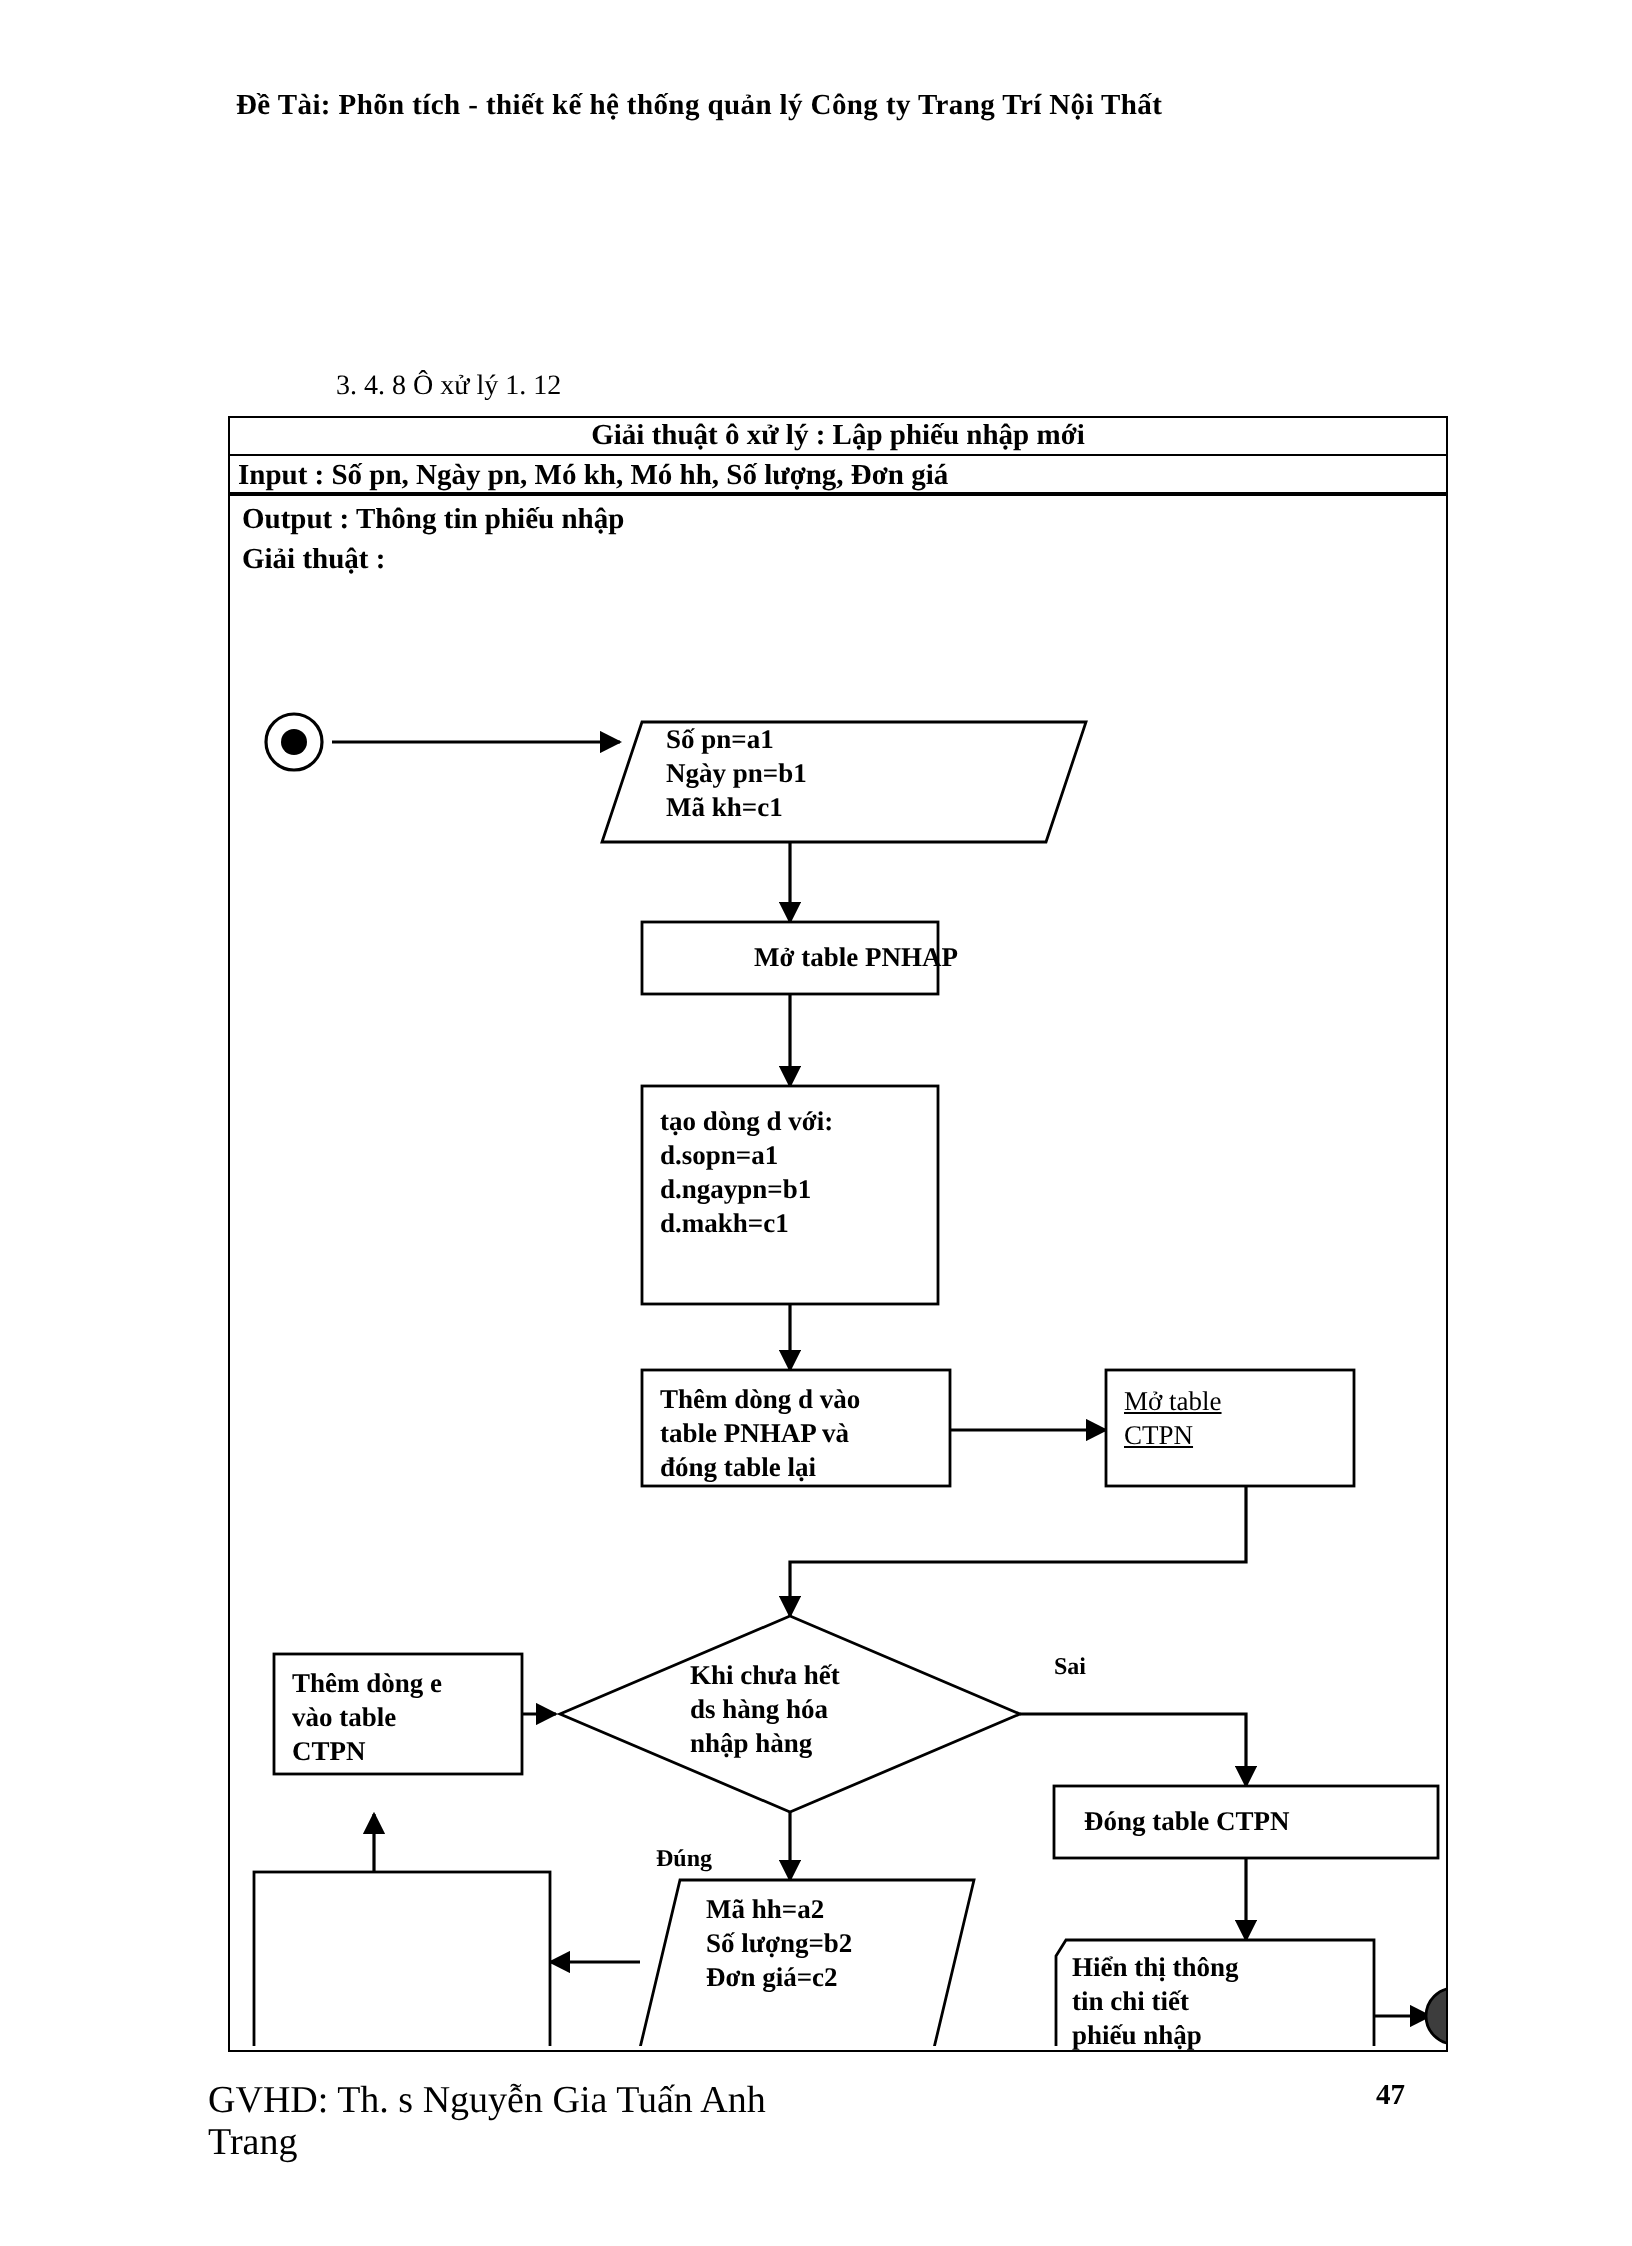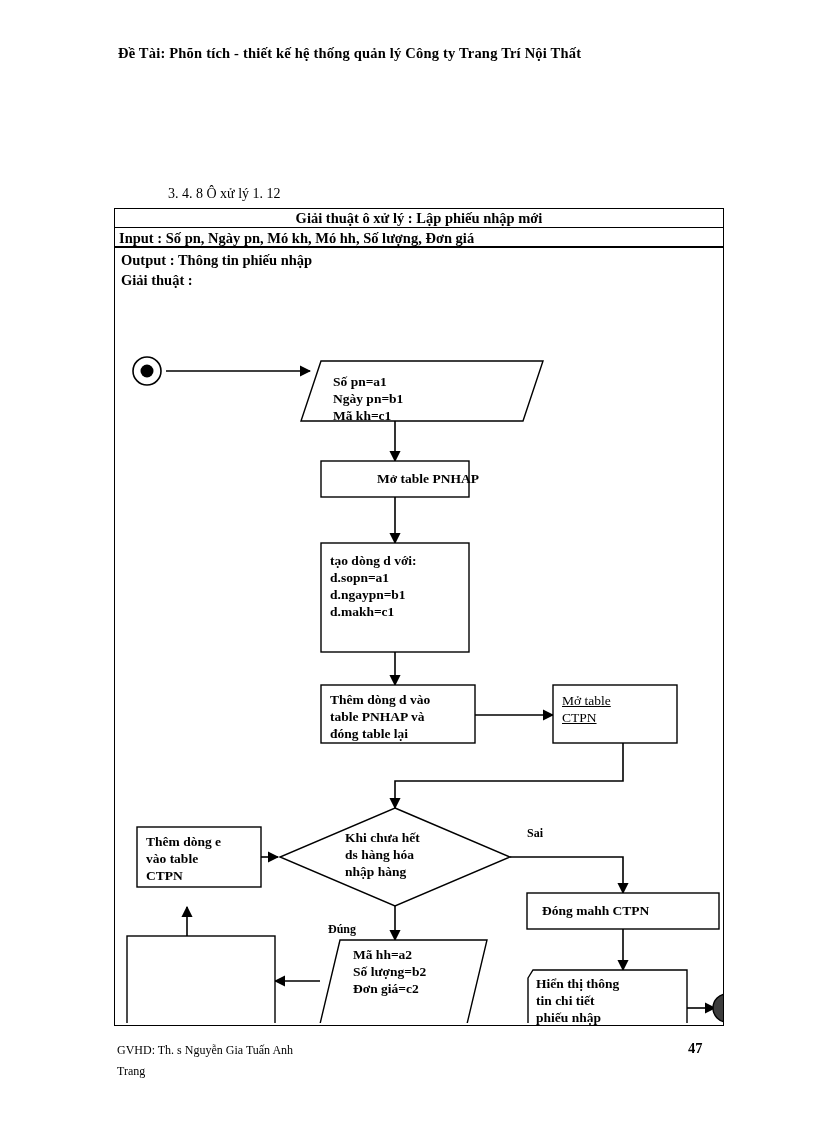--- a/index.html
+++ b/index.html
@@ -108,23 +108,23 @@
   .edge-label {
     position: absolute;
     font-size: 12px;
     font-weight: bold;
     white-space: nowrap;
   }
 
   
   .doc-footer-left {
     position: absolute;
-    left: 117px;
+    left: 104px;
     top: 1040px;
-    font-size: 12px;
+    font-size: 19px;
     line-height: 21px;
     font-family: Liberation Serif, serif;
   }
   .doc-footer-left div { white-space: nowrap; }
   .doc-page-number {
     position: absolute;
     left: 688px;
     top: 1040px;
     font-size: 14.5px;
     font-weight: bold;
@@ -208,21 +208,21 @@
           <polygon points="225,692 372,692 352,776 205,776" fill="#fff" stroke="#000" stroke-width="1.4"></polygon>
 
           <rect x="412" y="645" width="192" height="36" fill="#fff" stroke="#000" stroke-width="1.4"></rect>
 
           <polygon points="413,730 418,722 572,722 572,800 413,800" fill="#fff" stroke="#000" stroke-width="1.4"></polygon>
 
           <circle cx="612" cy="760" r="14" fill="#3d3d3d" stroke="#000" stroke-width="1.4"></circle>
         </g>
       </svg>
 
-      <div class="node-label" style="left:218px; top:113px;margin-top:12px;">
+      <div class="node-label" style="left:218px; top:113px;">
         <div>Số pn=a1</div>
         <div>Ngày pn=b1</div>
         <div>Mã kh=c1</div>
       </div>
 
       <div class="node-label" style="left:215px; top:222px;margin-left:47px;">
         <div>Mở table PNHAP</div>
       </div>
 
       <div class="node-label" style="left:215px; top:304px;">
@@ -256,21 +256,21 @@
       </div>
 
 
       <div class="node-label" style="left:238px; top:698px;">
         <div>Mã hh=a2</div>
         <div>Số lượng=b2</div>
         <div>Đơn giá=c2</div>
       </div>
 
       <div class="node-label" style="left:427px; top:654px;">
-        <div>Đóng mahh CTPN</div>
+        <div>Đóng table CTPN</div>
       </div>
 
       <div class="node-label" style="left:421px; top:727px;">
         <div>Hiển thị thông</div>
         <div>tin chi tiết</div>
         <div>phiếu nhập</div>
       </div>
 
       <div class="edge-label" style="left:412px; top:578px;">Sai</div>
       <div class="edge-label" style="left:213px; top:674px;">Đúng</div>

